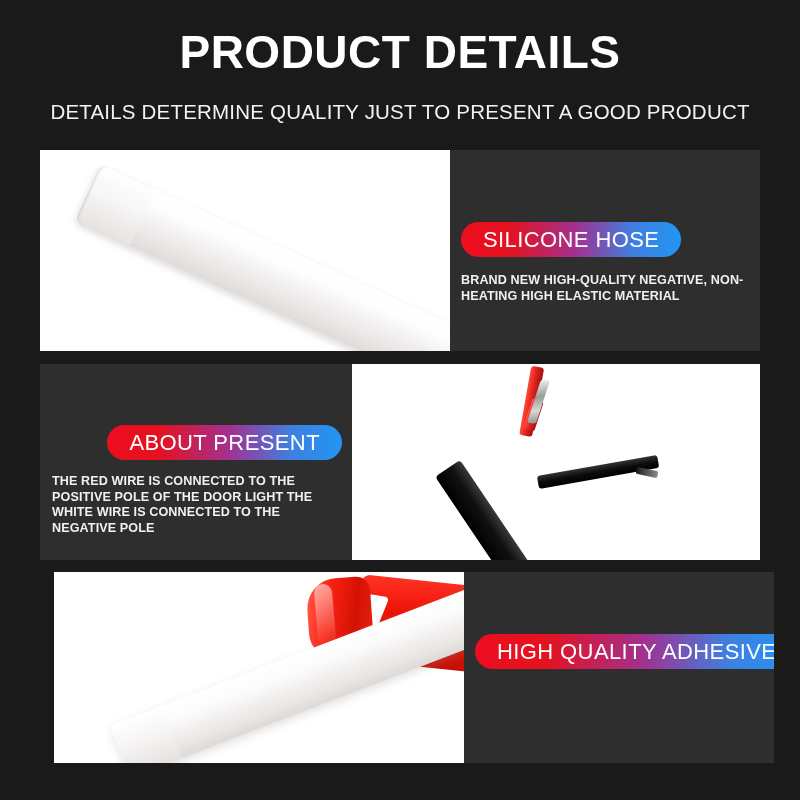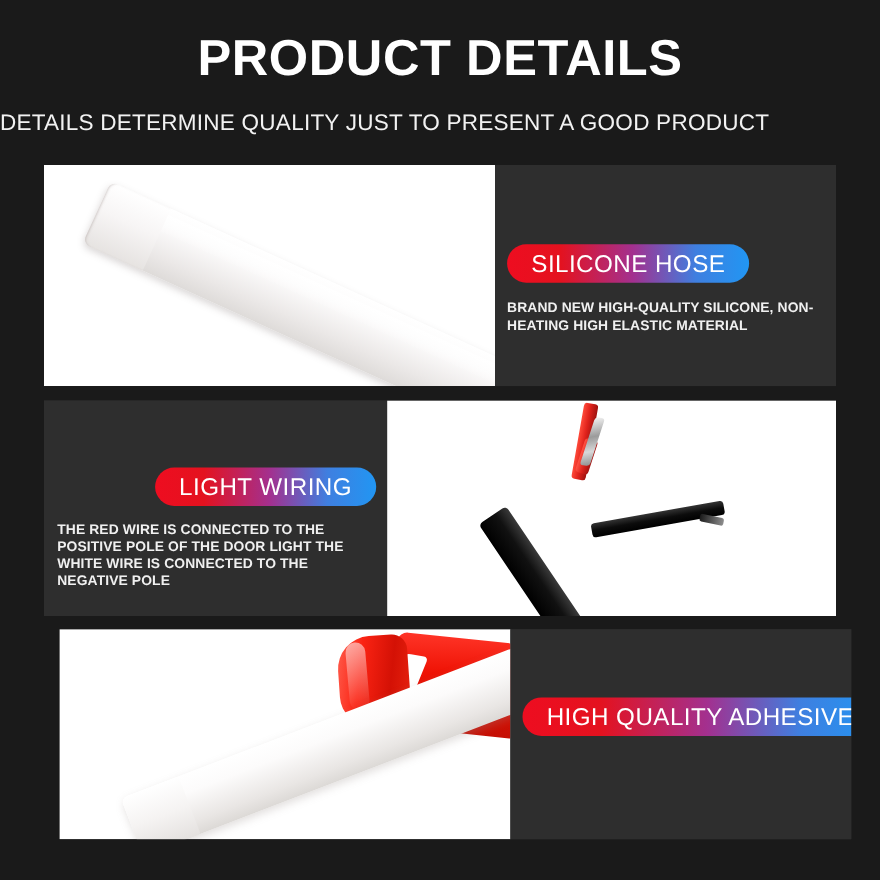--- a/index.html
+++ b/index.html
@@ -21,21 +21,21 @@
     text-align:center;
     color:#ffffff;
     font-size:46px;
     font-weight:bold;
     letter-spacing:0.5px;
     line-height:52px;
     white-space:nowrap;
   }
 
   .sub-title {
-    position:absolute; left:0; top:100px; width:644px;
+    position:absolute; left:0; top:100px; width:800px;
     text-align:center;
     color:#f2f2f2;
     font-size:20.5px;
     font-weight:400;
     letter-spacing:0.2px;
     line-height:24px;
     white-space:nowrap;
   }
 
   
@@ -249,29 +249,29 @@
 
     <div class="photo">
       <div class="strip1">
         <div class="strip1-cap"></div>
         <div class="strip1-sheen"></div>
       </div>
     </div>
 
     <div class="panel p1">
       <div class="badge">SILICONE HOSE</div>
-      <div class="body-text">BRAND NEW HIGH-QUALITY SILICONE, NON-HEATING HIGH ELASTIC MATERIAL</div>
+      <div class="body-text">BRAND NEW HIGH-QUALITY NEGATIVE, NON-HEATING HIGH ELASTIC MATERIAL</div>
     </div>
 
   </div>
 
   <div class="row row-2">
 
     <div class="panel p2">
-      <div class="badge">LIGHT WIRING</div>
+      <div class="badge">ABOUT PRESENT</div>
       <div class="body-text">THE RED WIRE IS CONNECTED TO THE POSITIVE POLE OF THE DOOR LIGHT THE WHITE WIRE IS CONNECTED TO THE NEGATIVE POLE</div>
     </div>
 
     <div class="photo">
       <div class="wirebox">
         <div class="blk-main"></div>
         <div class="blk-branch"></div>
         <div class="blk-tip"></div>
         <div class="red-wire"></div>
         <div class="red-wire2"></div>

